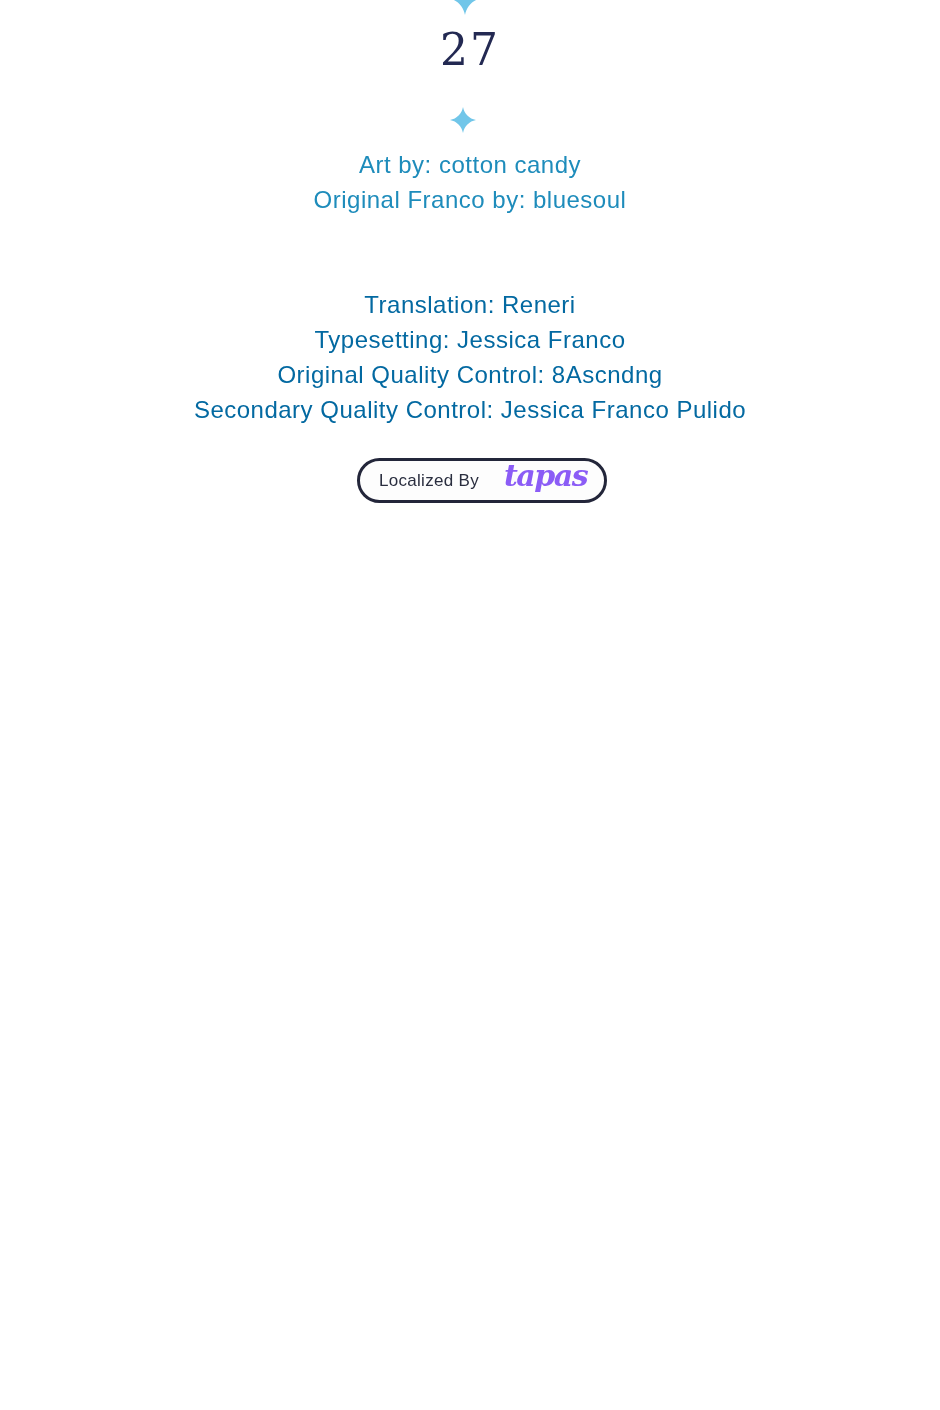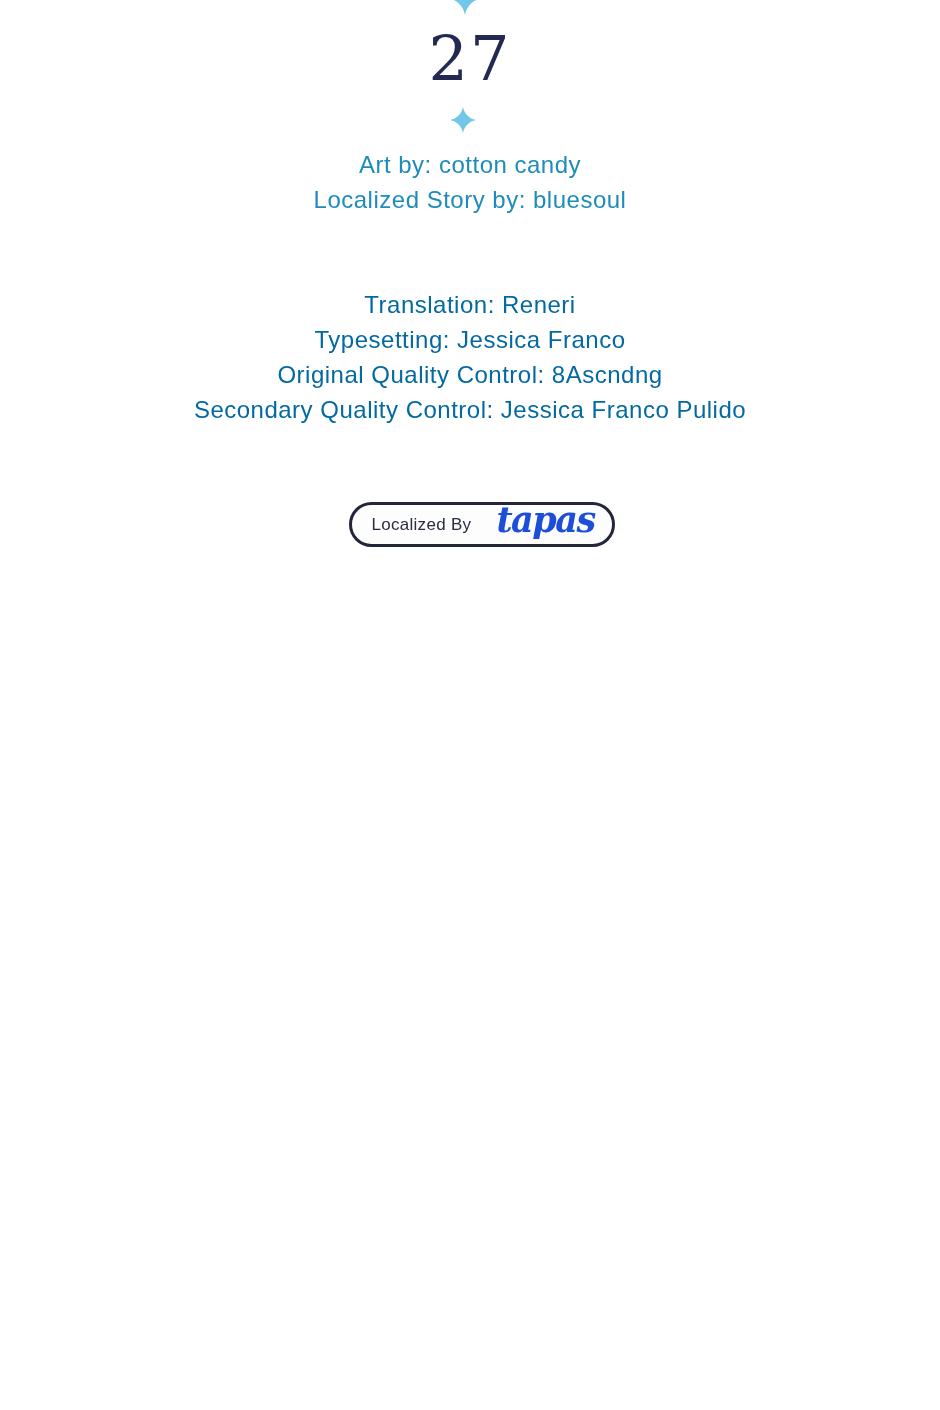--- a/index.html
+++ b/index.html
@@ -32,21 +32,21 @@
     width: 26px;
     height: 26px;
   }
   .chapter-number {
     position: absolute;
     top: 28px;
     left: 0;
     width: 100%;
     text-align: center;
     font-family: "DejaVu Serif", serif;
-    font-size: 62px;
+    font-size: 44px;
     line-height: 1;
     letter-spacing: 2px;
     color: #232952;
   }
   .credits {
     position: absolute;
     left: 0;
     width: 100%;
     text-align: center;
     font-size: 24px;
@@ -73,34 +73,33 @@
     display: inline-flex;
     align-items: center;
     gap: 25px;
     height: 45px;
     box-sizing: border-box;
     padding: 0 17px 0 19px;
     margin-left: 24px; 
     border: 3px solid #23263a;
     border-radius: 999px;
     background: #fdfdfd;
-    margin-top: 44px;
   }
   .badge-prefix {
     font-size: 17px;
     letter-spacing: 0.3px;
     color: #2a2e3f;
   }
   .badge-logo {
     font-family: "DejaVu Serif", serif;
     font-style: italic;
     font-weight: bold;
-    font-size: 35px;
+    font-size: 30px;
     letter-spacing: -1.5px;
-    color: #1d4ed8;
+    color: #8b5cf6;
     padding-bottom: 11px;
   }
 </style>
 </head>
 <body>
 
 <div class="page">
 
   <div class="sparkle sparkle-top">
     <svg viewBox="0 0 32 32" aria-hidden="true">
@@ -111,21 +110,21 @@
   <div class="chapter-number">27</div>
 
   <div class="sparkle sparkle-mid">
     <svg viewBox="0 0 32 32" aria-hidden="true">
       <path fill="currentColor" d="M16 0 C17.6 8.4 23.6 14.4 32 16 C23.6 17.6 17.6 23.6 16 32 C14.4 23.6 8.4 17.6 0 16 C8.4 14.4 14.4 8.4 16 0 Z"></path>
     </svg>
   </div>
 
   <div class="credits credits-authors">
     <div>Art by: cotton candy</div>
-    <div>Localized Story by: bluesoul</div>
+    <div>Original Franco by: bluesoul</div>
   </div>
 
   <div class="credits credits-staff">
     <div>Translation: Reneri</div>
     <div>Typesetting: Jessica Franco</div>
     <div>Original Quality Control: 8Ascndng</div>
     <div>Secondary Quality Control: Jessica Franco Pulido</div>
   </div>
 
   <div class="badge-wrap">

